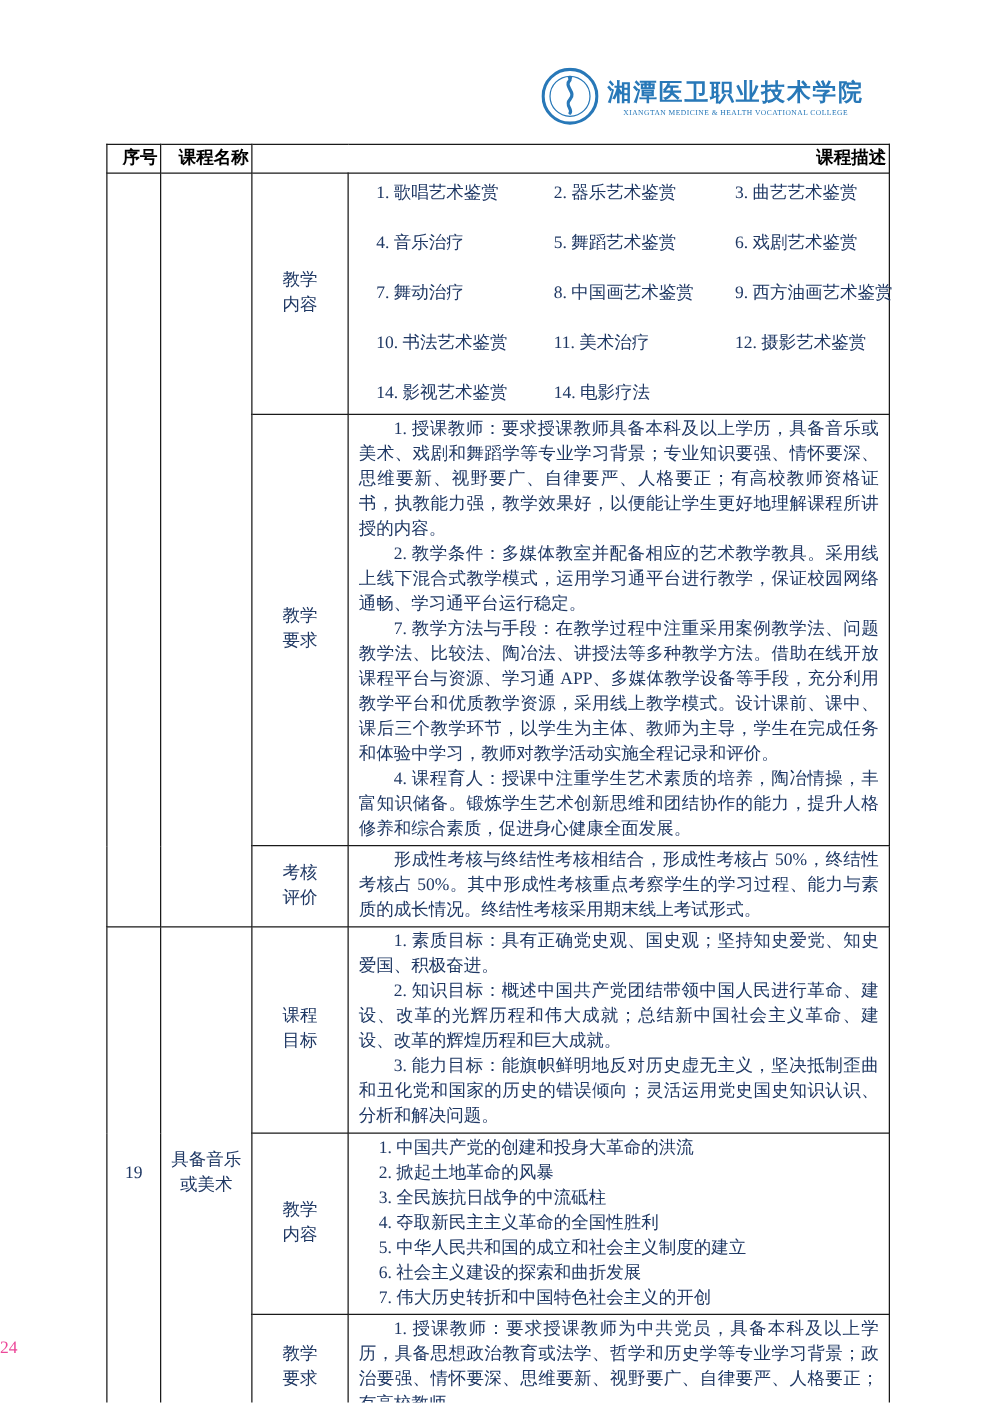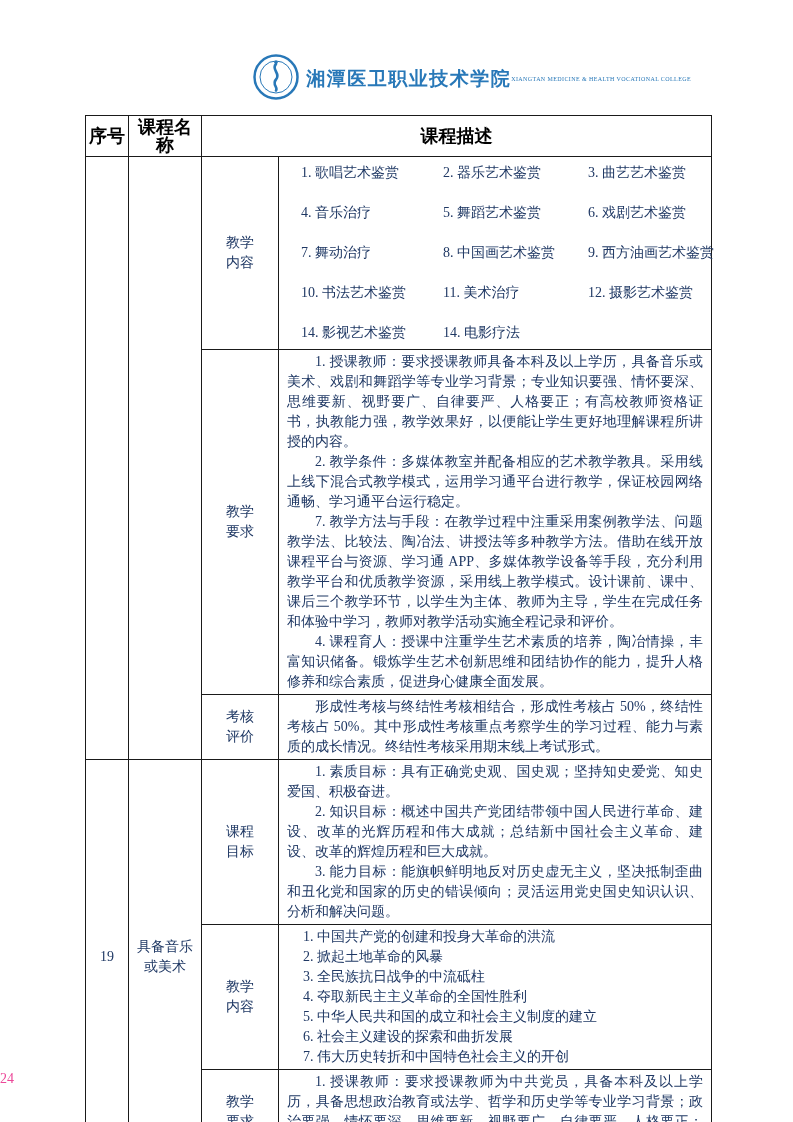--- a/index.html
+++ b/index.html
@@ -4,28 +4,28 @@
 <style>
   html,body{margin:0;padding:0;}
   body{
     width:793px;height:1122px;background:#ffffff;position:relative;overflow:hidden;
     font-family:"Liberation Serif","DejaVu Serif",serif;color:#1f3864;
   }
   .page{position:absolute;inset:0;}
 
   
   .logo{position:absolute;top:54px;right:102px;display:flex;align-items:center;gap:7px;}
-  .logo-text{display:flex;flex-direction:row;align-items:center;}
+  .logo-text{display:flex;flex-direction:column;align-items:center;}
   .logo-cn{font-size:19px;font-weight:bold;color:#2878b8;letter-spacing:1.5px;line-height:24px;white-space:nowrap;}
   .logo-en{font-size:6px;color:#2878b8;letter-spacing:0.4px;line-height:9px;white-space:nowrap;}
 
   
   table.course{position:absolute;top:115px;left:85px;width:626px;border-collapse:collapse;table-layout:fixed;}
   .course td,.course th{border:1px solid #1a1a1a;vertical-align:middle;}
-  .course th{color:#000;font-size:18px;font-weight:bold;padding:2px;text-align:center;line-height:18px;}
+  .course th{color:#000;font-size:14px;font-weight:bold;padding:2px;text-align:right;line-height:18px;}
   .cell-center{text-align:center;font-size:14px;line-height:20px;padding:2px;}
   .cell-label{text-align:center;font-size:14px;line-height:20px;padding:2px;}
   .cell-label .wrap2{display:inline-block;width:2em;}
   .cell-content{font-size:14px;line-height:20px;padding:2px 8px;text-align:justify;}
   .para{text-indent:2em;}
   .list-item{text-indent:0;margin-left:16px;}
   .arts-grid{display:grid;grid-template-columns:122px 125px auto;padding:4px 0 4px 14px;line-height:20px;text-align:left;gap:20px;}
   .arts-grid span{white-space:nowrap;}
 
   

